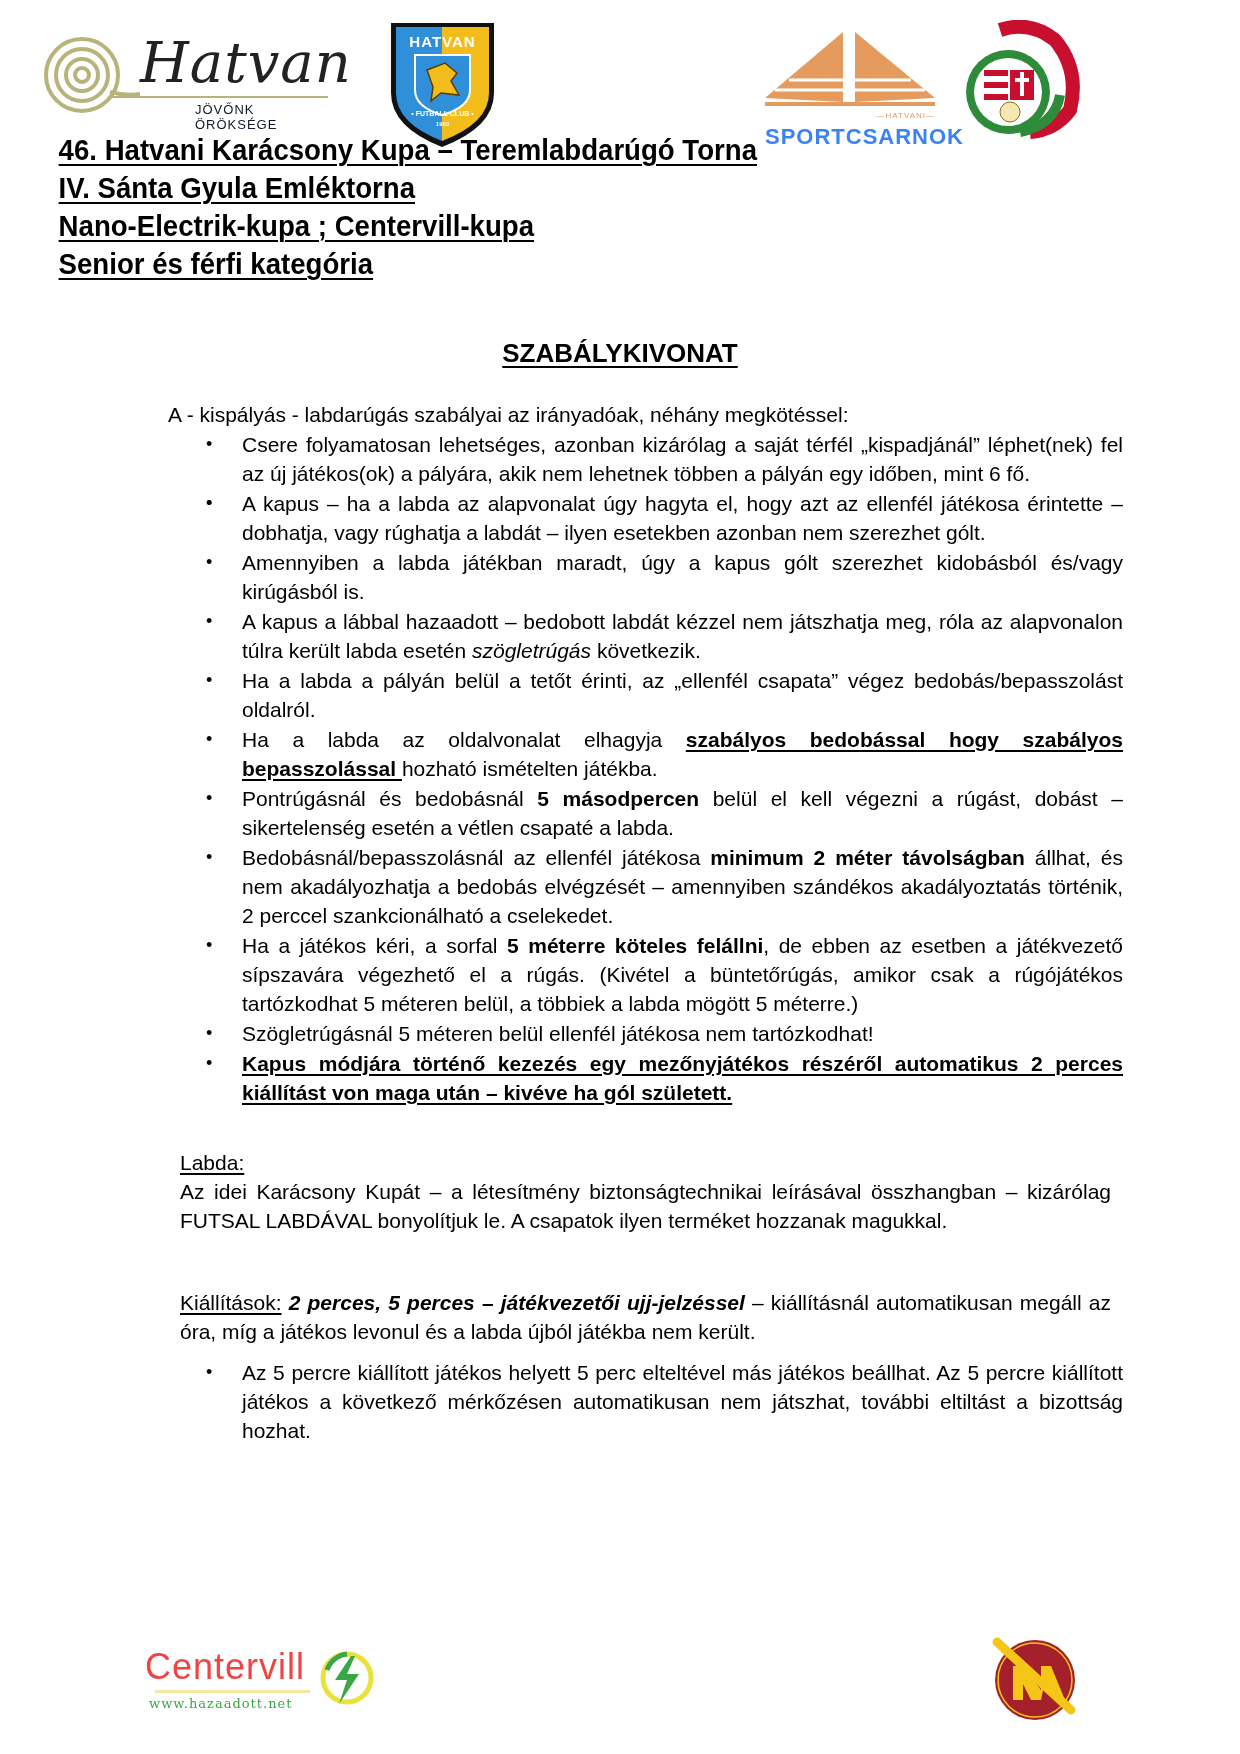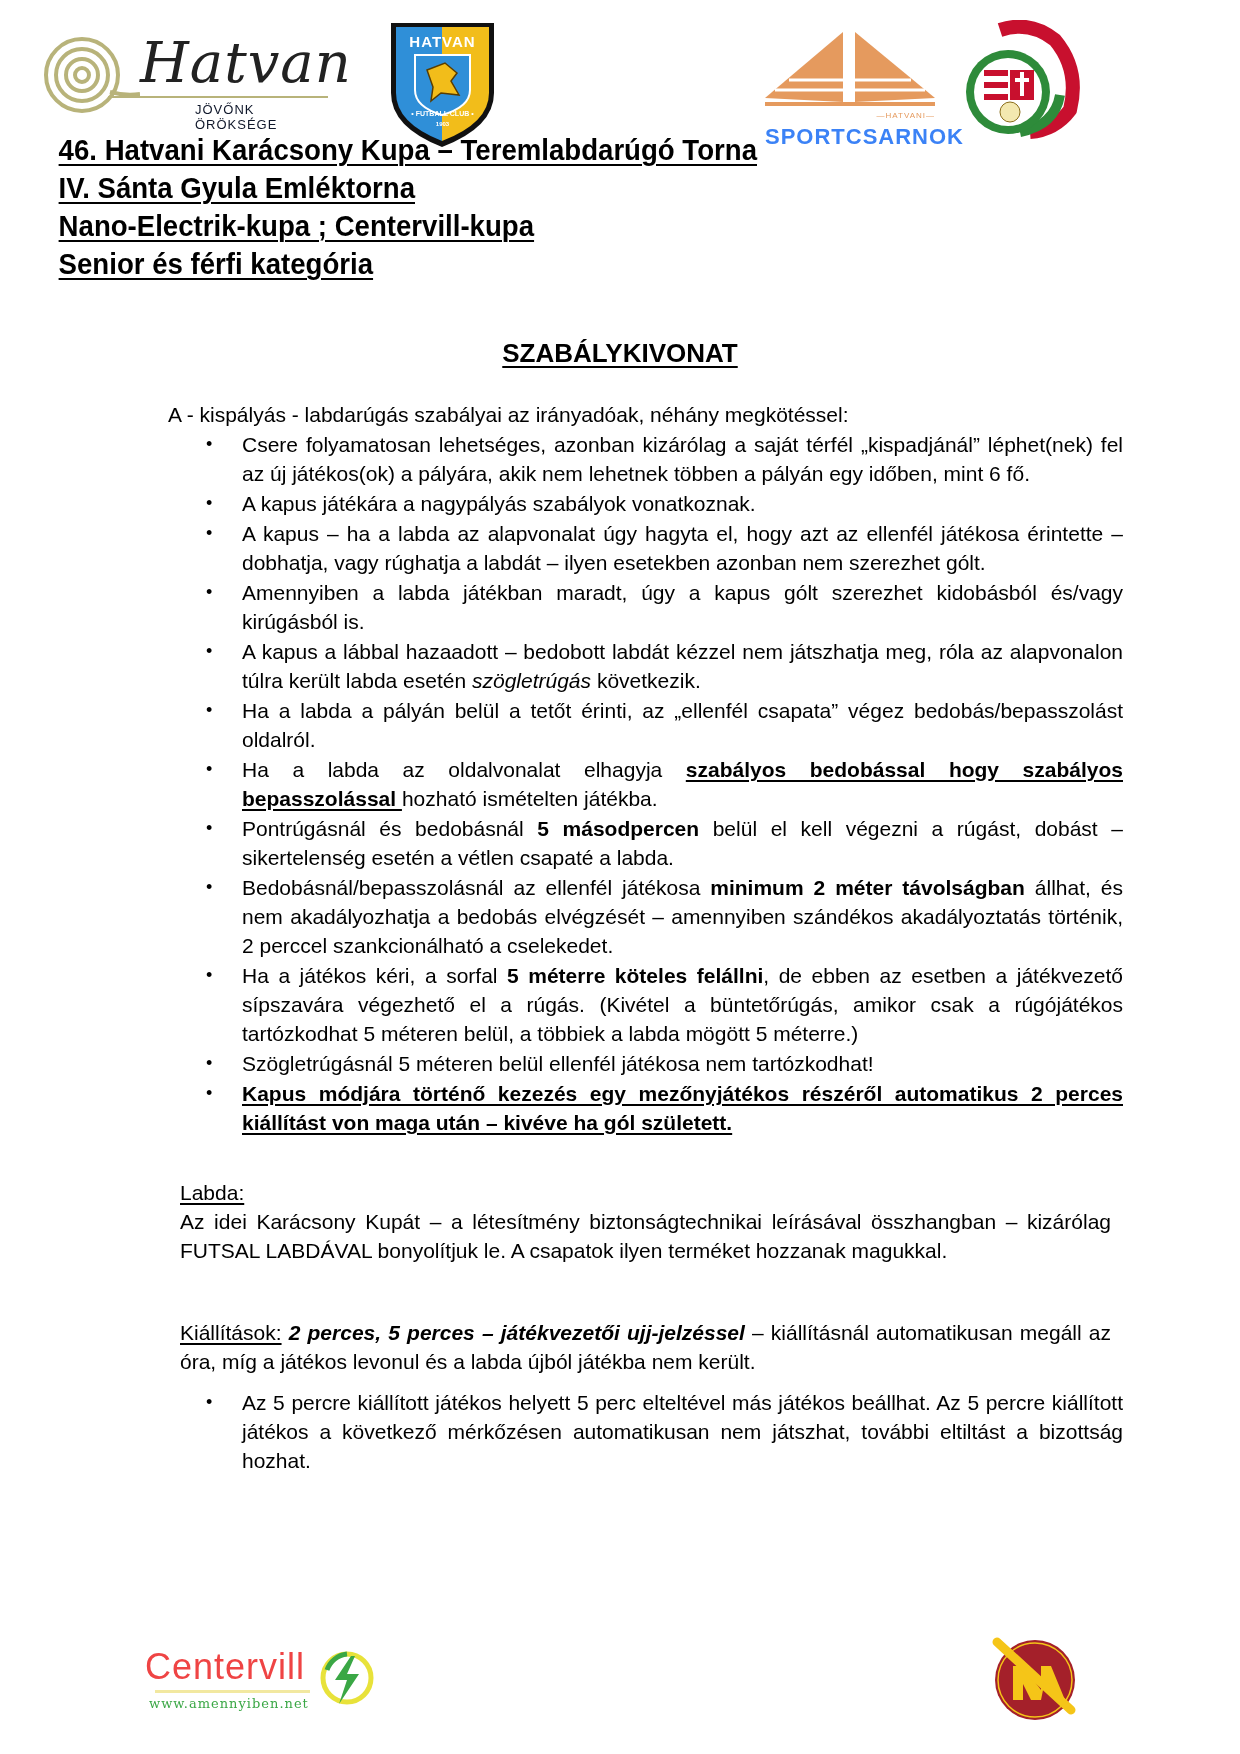--- a/index.html
+++ b/index.html
@@ -123,21 +123,21 @@
   <div class="title-line">Nano-Electrik-kupa ; Centervill-kupa</div>
   <div class="title-line">Senior és férfi kategória</div>
 </div>
 
 <div class="section-heading">SZABÁLYKIVONAT</div>
 
 <div class="body">
   <p class="intro">A - kispályás - labdarúgás szabályai az irányadóak, néhány megkötéssel:</p>
   <ul class="rules" id="rules-list">
       <li><span class="bullet">•</span><span>Csere folyamatosan lehetséges, azonban kizárólag a saját térfél „kispadjánál” léphet(nek) fel az új játékos(ok) a pályára, akik nem lehetnek többen a pályán egy időben, mint 6 fő.</span></li>
-      <li><span class="bullet">•</span><span>A kapus játékára a nagypályás szabályok vonatkoznak.</span></li>
+      <li><span class="bullet">•</span></li>
       <li><span class="bullet">•</span><span>A kapus – ha a labda az alapvonalat úgy hagyta el, hogy azt az ellenfél játékosa érintette – dobhatja, vagy rúghatja a labdát – ilyen esetekben azonban nem szerezhet gólt.</span></li>
       <li><span class="bullet">•</span><span>Amennyiben a labda játékban maradt, úgy a kapus gólt szerezhet kidobásból és/vagy kirúgásból is.</span></li>
       <li><span class="bullet">•</span><span>A kapus a lábbal hazaadott – bedobott labdát kézzel nem játszhatja meg, róla az alapvonalon túlra került labda esetén </span><span class="i">szögletrúgás</span><span> következik.</span></li>
       <li><span class="bullet">•</span><span>Ha a labda a pályán belül a tetőt érinti, az „ellenfél csapata” végez bedobás/bepasszolást oldalról.</span></li>
       <li><span class="bullet">•</span><span>Ha a labda az oldalvonalat elhagyja </span><span class="bu">szabályos bedobással hogy szabályos bepasszolással </span><span>hozható ismételten játékba.</span></li>
       <li><span class="bullet">•</span><span>Pontrúgásnál és bedobásnál </span><span class="b">5 másodpercen</span><span> belül el kell végezni a rúgást, dobást – sikertelenség esetén a vétlen csapaté a labda.</span></li>
       <li><span class="bullet">•</span><span>Bedobásnál/bepasszolásnál az ellenfél játékosa </span><span class="b">minimum 2 méter távolságban</span><span> állhat, és nem akadályozhatja a bedobás elvégzését – amennyiben szándékos akadályoztatás történik, 2 perccel szankcionálható a cselekedet.</span></li>
       <li><span class="bullet">•</span><span>Ha a játékos kéri, a sorfal </span><span class="b">5 méterre köteles felállni</span><span>, de ebben az esetben a játékvezető sípszavára végezhető el a rúgás. (Kivétel a büntetőrúgás, amikor csak a rúgójátékos tartózkodhat 5 méteren belül, a többiek a labda mögött 5 méterre.)</span></li>
       <li><span class="bullet">•</span><span>Szögletrúgásnál 5 méteren belül ellenfél játékosa nem tartózkodhat!</span></li>
       <li><span class="bullet">•</span><span class="bu">Kapus módjára történő kezezés egy mezőnyjátékos részéről automatikus 2 perces kiállítást von maga után – kivéve ha gól született.</span></li>
@@ -156,21 +156,21 @@
     <span class="u">Kiállítások:</span><span class="b i"> 2 perces, 5 perces – játékvezetői ujj-jelzéssel</span><span> – kiállításnál automatikusan megáll az óra, míg a játékos levonul és a labda újból játékba nem került.</span>
   </p>
   <ul class="rules">
     <li><span class="bullet">•</span><span>Az 5 percre kiállított játékos helyett 5 perc elteltével más játékos beállhat. Az 5 percre kiállított játékos a következő mérkőzésen automatikusan nem játszhat, további eltiltást a bizottság hozhat.</span></li>
   </ul>
 </div>
 
 <div class="footer-logo centervill">
   <div class="cv-name">Centervill</div>
   <div class="cv-bar"></div>
-  <div class="cv-web">www.amennyiben.net</div>
+  <div class="cv-web">www.hazaadott.net</div>
   <svg width="60" height="60" viewBox="0 0 60 60" style="position:absolute;left:172px;top:2px">
     <circle cx="30" cy="30" r="24" fill="none" stroke="#e8e23a" stroke-width="5"></circle>
     <path d="M10 22 A 24 24 0 0 1 30 6" fill="none" stroke="#3aa745" stroke-width="5"></path>
     <path d="M34 8 L18 32 L30 32 L22 56 L42 26 L30 26 L38 8 Z" fill="#3aa745"></path>
   </svg>
 </div>
 
 <div class="footer-logo nano">
   <svg width="100" height="100" viewBox="0 0 100 100">
     <circle cx="50" cy="52" r="40" fill="#a4202a"></circle>

